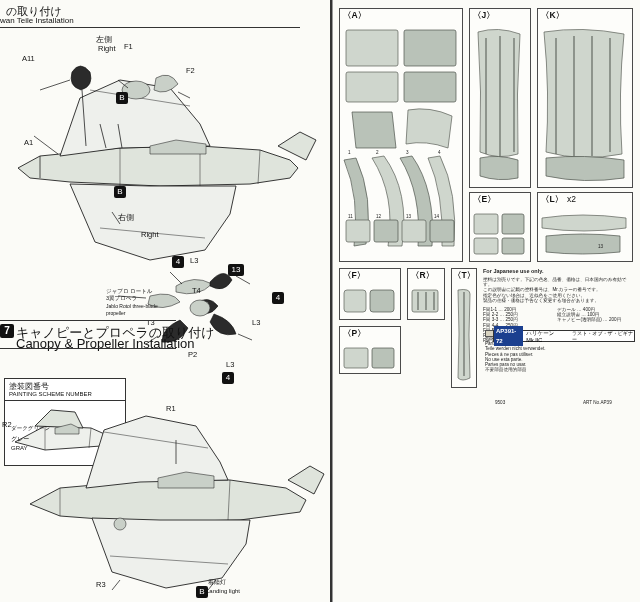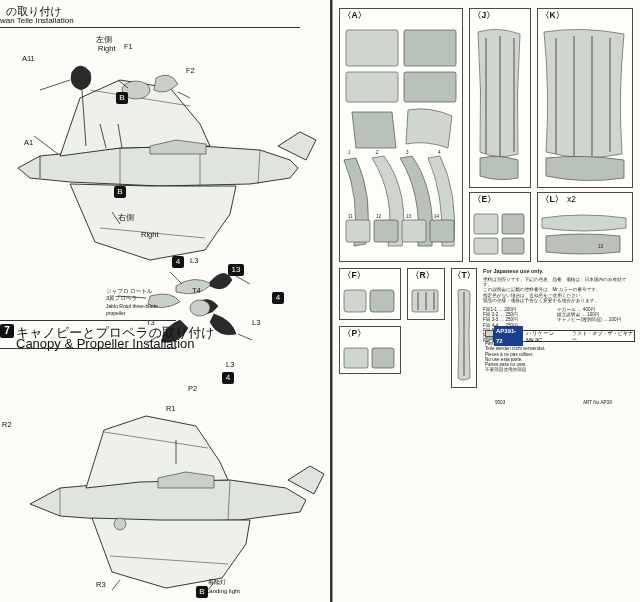--- a/index.html
+++ b/index.html
@@ -100,32 +100,46 @@
 
     <span class="lbl" style="left:190px;top:256px;">L3</span>
     <div class="partbox" style="left:228px;top:264px;width:16px;">13</div>
     <span class="lbl" style="left:192px;top:286px;">T4</span>
     <div class="partbox" style="left:172px;top:256px;">4</div>
     <div class="partbox" style="left:272px;top:292px;">4</div>
     <div class="partbox" style="left:222px;top:372px;">4</div>
     <span class="lbl" style="left:252px;top:318px;">L3</span>
     <span class="lbl" style="left:226px;top:360px;">L3</span>
     <span class="lbl" style="left:146px;top:318px;">T3</span>
-    <span class="lbl" style="left:188px;top:350px;margin-top:34px;">P2</span>
+    <span class="lbl" style="left:188px;top:350px;">P2</span>
     <span class="lbl" style="left:106px;top:288px;font-size:5.5px;">ジャブロ ロートル</span>
     <span class="lbl" style="left:106px;top:295px;font-size:5.5px;">3翼プロペラ</span>
     <span class="lbl" style="left:106px;top:303px;font-size:5px;">Jablo Rotol three-blade</span>
     <span class="lbl" style="left:106px;top:310px;font-size:5px;">propeller</span>
 
     <div class="thin" style="left:0;top:320px;width:176px;height:1px;"></div>
     <div class="stepnum" style="position:absolute;left:0px;top:324px;">7</div>
     <div class="callout" style="left:16px;top:324px;font-size:13px;text-align:center;">キャノピーとプロペラの取り付け</div>
     <div class="callout" style="left:16px;top:336px;font-size:13px;">Canopy &amp; Propeller Installation</div>
     <div class="thin" style="left:0;top:348px;width:176px;height:1px;"></div>
 
+    <div id="schemebox">
+      <div class="lbl jp" style="left:4px;top:2px;">塗装図番号</div>
+      <div class="lbl" style="left:4px;top:12px;font-size:6px;">PAINTING SCHEME NUMBER</div>
+      <div class="thin" style="left:0;top:21px;width:120px;height:1px;"></div>
+      <svg width="118" height="62" style="position:absolute;left:0;top:23px;">
+        <path class="wing2" d="M10 40 L40 24 L86 26 L104 34 L96 44 L40 48 Z"></path>
+        <path class="wing" d="M30 24 L46 8 L70 10 L78 26 Z"></path>
+        <path class="shade" d="M50 26 L66 22 L74 26 L74 32 L50 32 Z"></path>
+        <path class="pl2" d="M40 24 L40 48 M86 26 L84 46"></path>
+      </svg>
+      <div class="lbl" style="left:6px;top:46px;font-size:5.5px;">ダークグリーン</div>
+      <div class="lbl" style="left:6px;top:56px;font-size:6px;">グレー</div>
+      <div class="lbl" style="left:6px;top:66px;font-size:6px;">GRAY</div>
+    </div>
     <span class="lbl" style="left:2px;top:420px;">R2</span>
 
     <svg width="330" height="190" style="position:absolute;left:0;top:404px;">
       <path class="wing" d="M30 100 L60 84 L150 76 L230 76 L286 84 L306 96 L300 108 L240 116 L140 118 L60 112 Z"></path>
       <path class="wing2" d="M86 84 L104 26 L146 12 L196 22 L220 58 L228 76 L140 78 Z"></path>
       <path class="wing2" d="M92 114 L112 168 L166 184 L222 174 L246 140 L250 116 L160 116 Z"></path>
       <path class="wing" d="M288 76 L310 62 L324 70 L314 90 Z"></path>
       <path class="shade" d="M158 74 L186 68 L214 72 L214 84 L158 84 Z"></path>
       <path class="pl2" d="M104 28 L208 44 M110 152 L228 160 M60 84 L60 112 M230 76 L228 116"></path>
       <path class="lead" d="M176 60 L176 36"></path>

